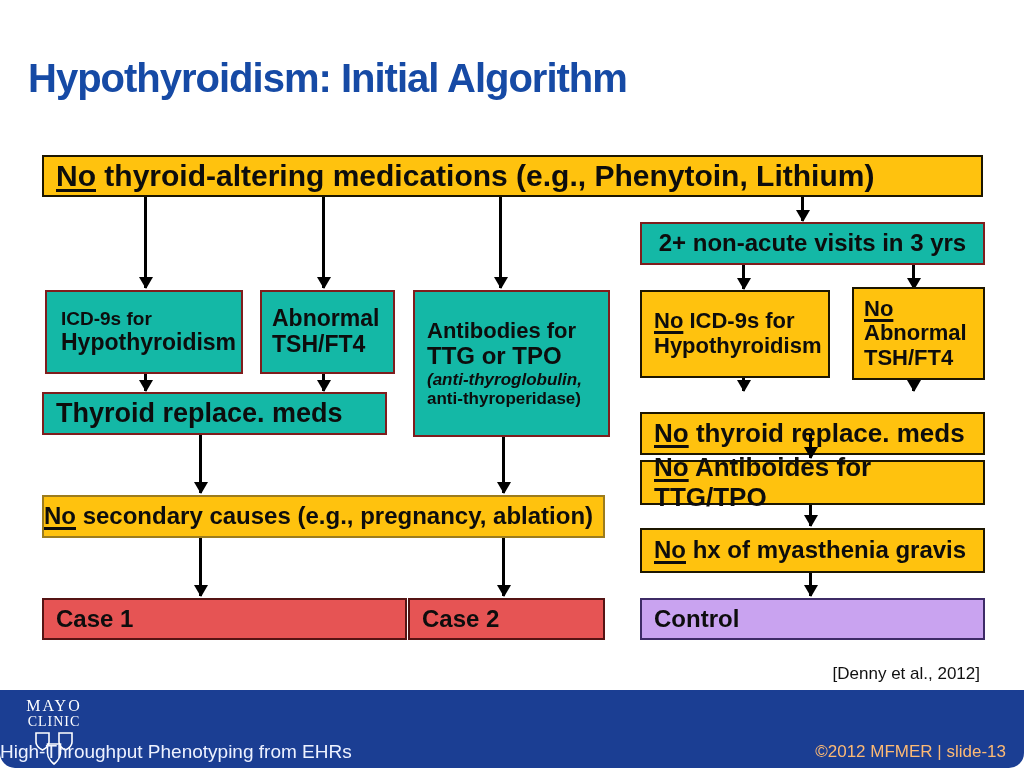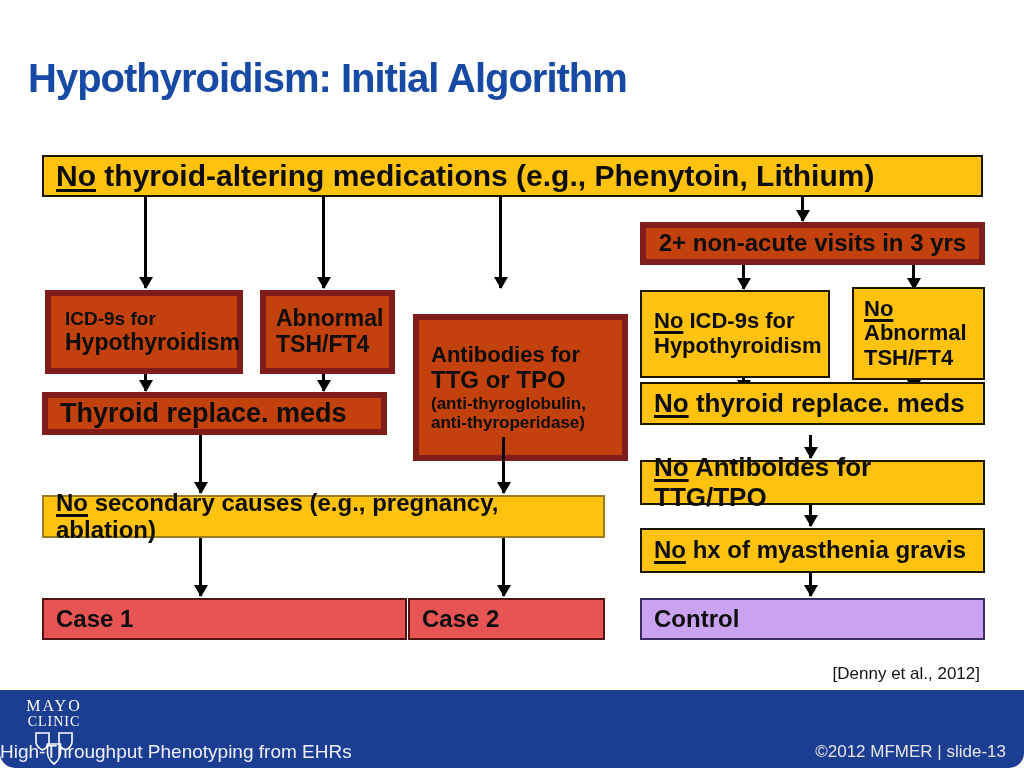--- a/index.html
+++ b/index.html
@@ -11,21 +11,21 @@
     font-size:40px;font-weight:bold;color:#164AA5;letter-spacing:-1px;
   }
 
   .box{
     position:absolute;box-sizing:border-box;
     display:flex;flex-direction:column;justify-content:center;
     font-weight:bold;color:#0d0d0d;line-height:1.12;
   }
   .orange{background:#FFC20E;border:2px solid #1c1600;}
   .orange.brown-border{border-color:#9c7c1e;}
-  .green{background:#c2410c;border:6px solid #7f1d1d;}
+  .green{background:#14b8a6;border:2px solid #7f1d1d;}
   .red{background:#E65454;border:2px solid #551414;}
   .purple{background:#C9A3F0;border:2px solid #3d2b66;}
 
   .u{text-decoration:underline;text-underline-offset:3px;text-decoration-thickness:2.5px;}
 
   .arrow{position:absolute;width:3px;background:#000;}
   .arrow::after{
     content:"";position:absolute;bottom:-1px;left:50%;
     transform:translateX(-50%);
     border-left:7px solid transparent;border-right:7px solid transparent;
@@ -33,21 +33,21 @@
   }
 
   .citation{position:absolute;right:44px;top:664px;font-size:17px;color:#111;}
 
   .footer{position:absolute;left:0;bottom:0;width:1024px;height:78px;background:#1B3E93;}
   .footer-center{
     position:absolute;left:0;right:0;bottom:5px;text-align:left;
     color:#eef2ff;font-size:19px;
   }
   .footer-right{
-    position:absolute;right:18px;bottom:6px;color:#e5e5e5;font-size:17px;
+    position:absolute;right:18px;bottom:6px;color:#fdba74;font-size:17px;
   }
   .logo{position:absolute;left:16px;top:8px;width:76px;text-align:center;color:#ffffff;}
   .logo .l1{font-family:"Liberation Serif","DejaVu Serif",serif;font-size:16px;letter-spacing:2px;line-height:1.05;}
   .logo .l2{font-family:"Liberation Serif","DejaVu Serif",serif;font-size:14px;letter-spacing:1px;line-height:1.05;}
   .logo svg{margin-top:2px;}
 </style>
 </head>
 <body>
 
 <div class="slide">
@@ -72,24 +72,24 @@
   <div class="box green" style="left:45px;top:290px;width:198px;height:84px;padding-left:14px;">
     <div style="font-size:19px;">ICD-9s for</div>
     <div style="font-size:23px;">Hypothyroidism</div>
   </div>
 
   <div class="box green" style="left:260px;top:290px;width:135px;height:84px;padding-left:10px;font-size:23px;">
     <div>Abnormal</div>
     <div>TSH/FT4</div>
   </div>
 
-  <div class="box green" style="left:413px;top:290px;width:215px;height:147px;padding-left:12px;margin-top:24px;">
+  <div class="box green" style="left:413px;top:290px;width:197px;height:147px;padding-left:12px;">
     <div style="font-size:22px;">Antibodies for</div>
     <div style="font-size:24px;">TTG or TPO</div>
-    <div style="font-size:17px;">(anti-thyroglobulin,</div>
+    <div style="font-size:17px;font-style:italic;">(anti-thyroglobulin,</div>
     <div style="font-size:17px;">anti-thyroperidase)</div>
   </div>
 
   <div class="box orange" style="left:640px;top:290px;width:190px;height:88px;padding-left:12px;font-size:22px;">
     <div><span class="u">No</span><span> ICD-9s for</span></div>
     <div>Hypothyroidism</div>
   </div>
 
   <div class="box orange" style="left:852px;top:287px;width:133px;height:93px;padding-left:10px;font-size:22px;">
     <div><span class="u">No</span></div>
@@ -99,39 +99,39 @@
 
   <div class="arrow" style="left:144px;top:374px;height:17px;"></div>
   <div class="arrow" style="left:322px;top:374px;height:17px;"></div>
   <div class="arrow" style="left:742px;top:378px;height:13px;"></div>
   <div class="arrow" style="left:912px;top:380px;height:11px;"></div>
 
   <div class="box green" style="left:42px;top:392px;width:345px;height:43px;padding-left:12px;font-size:27px;">
     <div>Thyroid replace. meds</div>
   </div>
 
-  <div class="box orange" style="left:640px;top:382px;width:345px;height:43px;padding-left:12px;font-size:26px;">
+  <div class="box orange" style="left:640px;top:412px;width:345px;height:43px;padding-left:12px;font-size:26px;">
     <div><span class="u">No</span><span> thyroid replace. meds</span></div>
   </div>
 
   <div class="arrow" style="left:199px;top:435px;height:58px;"></div>
   <div class="arrow" style="left:502px;top:437px;height:56px;"></div>
   <div class="arrow" style="left:809px;top:435px;height:23px;"></div>
 
   <div class="box orange" style="left:640px;top:460px;width:345px;height:45px;padding-left:12px;font-size:26px;">
     <div><span class="u">No</span><span> Antiboides for TTG/TPO</span></div>
   </div>
   <div class="arrow" style="left:809px;top:505px;height:21px;"></div>
 
   <div class="box orange" style="left:640px;top:528px;width:345px;height:45px;padding-left:12px;font-size:24px;">
     <div><span class="u">No</span><span> hx of myasthenia gravis</span></div>
   </div>
   <div class="arrow" style="left:809px;top:573px;height:23px;"></div>
 
-  <div class="box orange brown-border" style="left:42px;top:495px;width:563px;height:43px;padding-left:12px;font-size:24px;">
+  <div class="box orange brown-border" style="left:42px;top:495px;width:563px;height:43px;font-size:24px;">
     <div><span class="u">No</span><span> secondary causes (e.g., pregnancy, ablation)</span></div>
   </div>
   <div class="arrow" style="left:199px;top:538px;height:58px;"></div>
   <div class="arrow" style="left:502px;top:538px;height:58px;"></div>
 
   <div class="box red" style="left:42px;top:598px;width:365px;height:42px;padding-left:12px;font-size:24px;">
     <div>Case 1</div>
   </div>
   <div class="box red" style="left:408px;top:598px;width:197px;height:42px;padding-left:12px;font-size:24px;">
     <div>Case 2</div>

